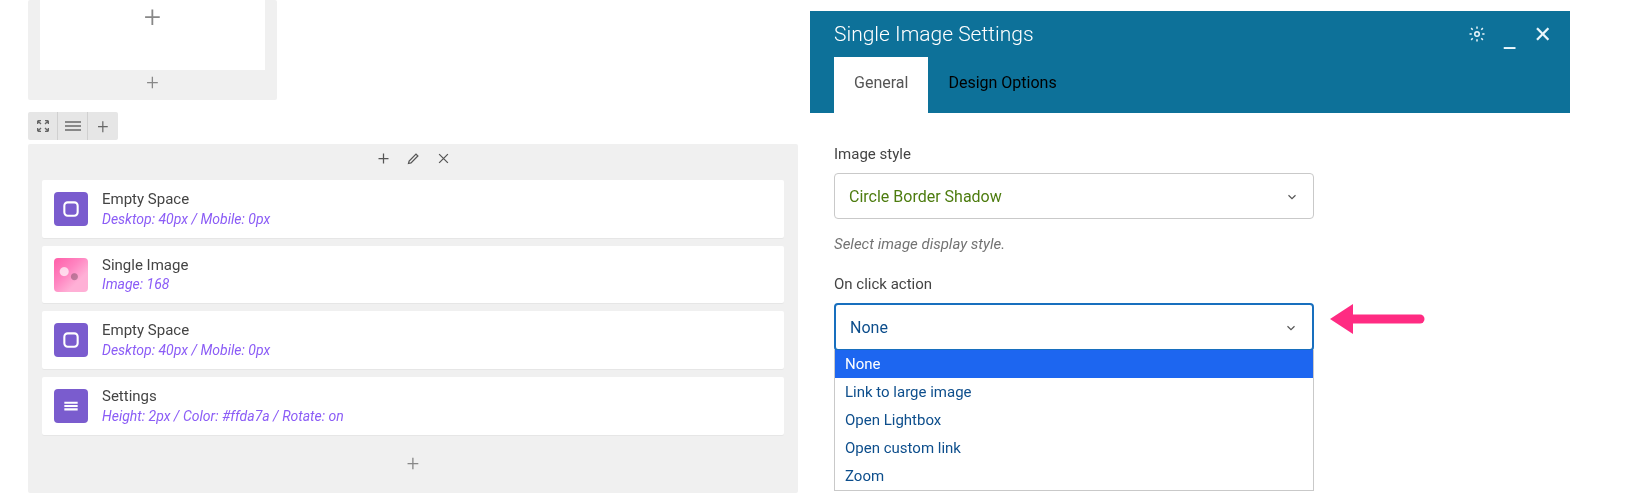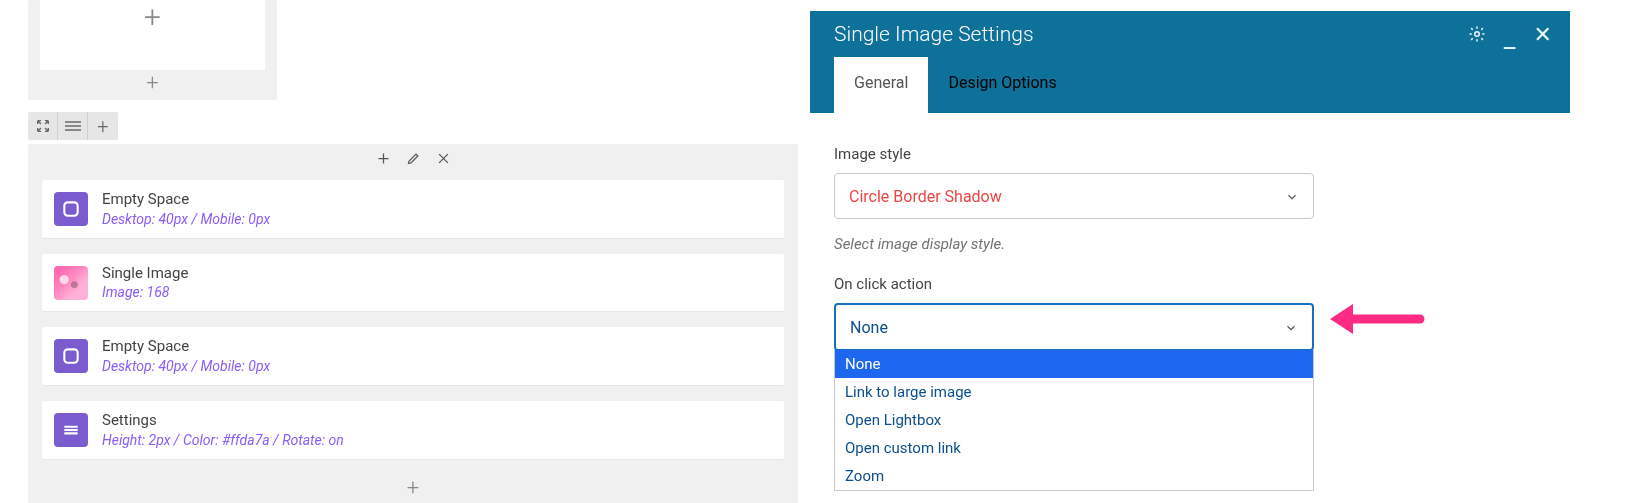--- a/index.html
+++ b/index.html
@@ -85,21 +85,21 @@
     align-items: center;
     justify-content: center;
     gap: 14px;
     color: #666;
   }
   .row-actions .ra { width:16px; height:16px; cursor:pointer; display:flex; align-items:center; justify-content:center; }
   .row-actions svg { width:15px; height:15px; stroke:#555; fill:none; stroke-width:2; }
 
   .element {
     background: #fff;
-    margin: 8px 14px 16px 14px;
+    margin: 8px 14px 0 14px;
     padding: 10px 12px;
     border-radius: 2px;
     display: flex;
     align-items: center;
     gap: 14px;
     box-shadow: 0 1px 0 rgba(0,0,0,0.04);
   }
   .element .icon {
     width: 34px; height: 34px;
     border-radius: 4px;
@@ -175,21 +175,21 @@
   .field-label { font-size:15px; color:#444; margin-bottom:10px; }
   .select-box {
     height:46px;
     border:1px solid #c9c9c9;
     border-radius:4px;
     display:flex;
     align-items:center;
     justify-content:space-between;
     padding:0 14px;
     font-size:16px;
-    color:#ef4444;
+    color:#4d7c0f;
     width: 480px;
     cursor:pointer;
     background:#fff;
   }
   .select-box.focus {
     border:2px solid #186fbe;
     color:#0d4e8c;
     height:48px;
   }
   .chevron { width:14px; height:14px; }

